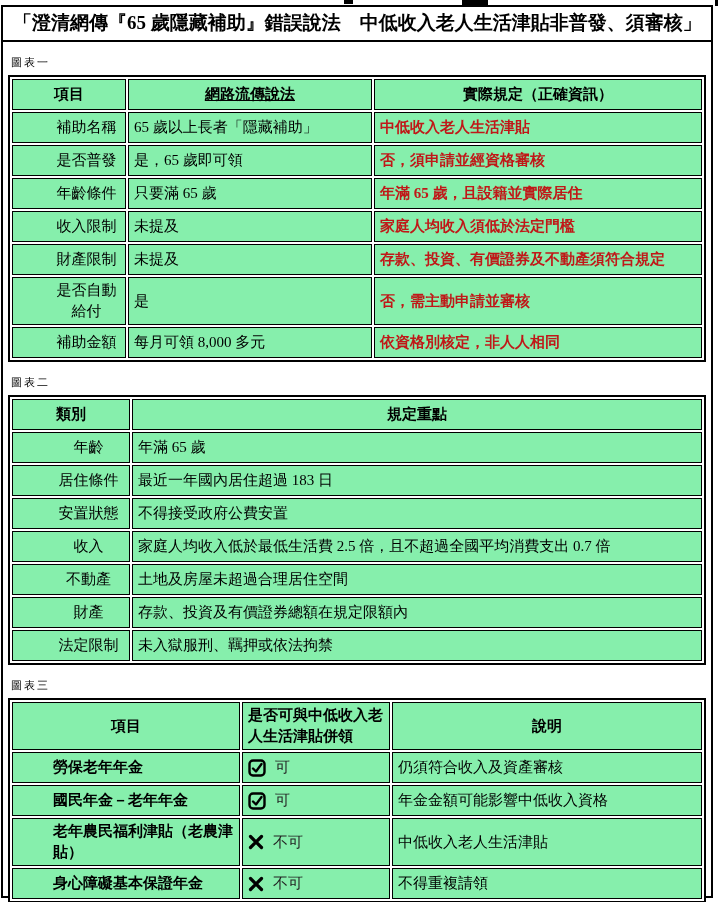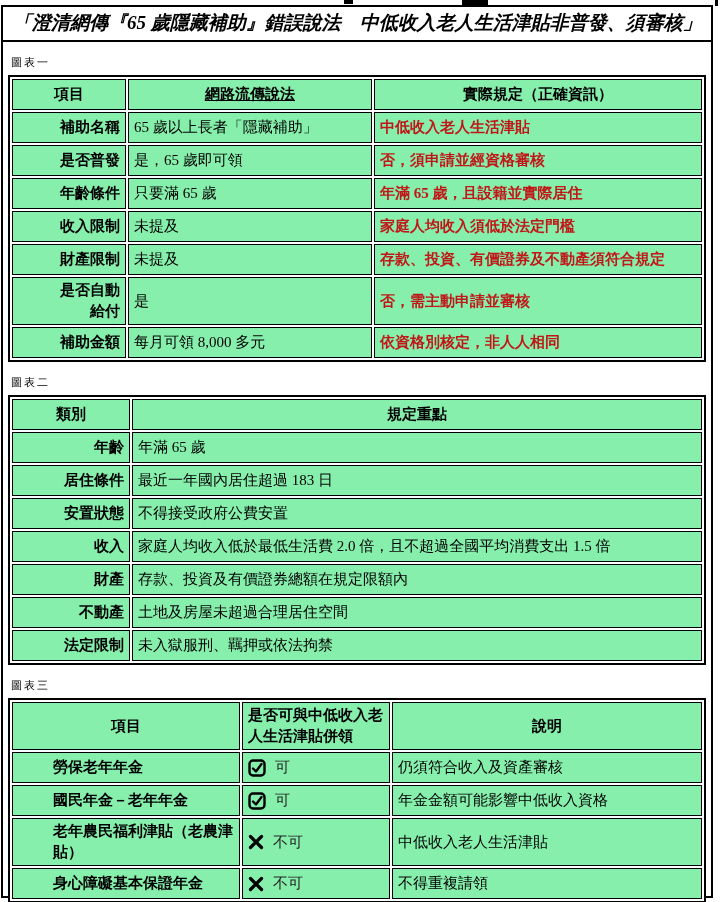--- a/index.html
+++ b/index.html
@@ -19,21 +19,20 @@
     border:2px solid #000;box-sizing:border-box;background:#fff;
   }
   .title-bar{
     border-bottom:2px solid #000;
     padding:4px 10px 5px;
     text-align:right;
     font-weight:bold;
     font-size:19px;
     line-height:24px;
     white-space:nowrap;
-    font-style:italic;
   }
   .content{padding:0 5px;}
   .fig-label{
     font-size:11px;
     margin:13px 0 5px 3px;
     letter-spacing:2px;
     font-family:Liberation Serif, serif;
   }
   table{
     width:100%;
@@ -47,21 +46,21 @@
     border:1.5px solid #000;
     padding:2px 5px;
     font-size:15px;
     line-height:21px;
     vertical-align:middle;
     overflow:hidden;
     background:#86efac;
   }
   th{font-weight:bold;text-align:center;height:25px;}
   td{height:25px;}
-  td.item{font-weight:bold;text-align:right;padding-left:40px;}
+  td.item{font-weight:normal;text-align:center;padding-left:40px;}
   td.item-left{font-weight:bold;text-align:left;padding-left:40px;}
   td.red{color:#c01818;font-weight:bold;}
   th.left{text-align:left;}
   
   .t1 .col-a{width:102px;} .t1 .col-b{width:232px;text-decoration:underline;}
   .t2 .col-a{width:106px;}
   .t3 .col-a{width:216px;} .t3 .col-b{width:136px;}
   
   .elig{display:flex;align-items:center;gap:9px;}
   .elig .mark{flex:0 0 auto;display:inline-flex;align-items:center;}
@@ -139,29 +138,29 @@
       <tr>
         <td class="item">居住條件</td>
         <td>最近一年國內居住超過 183 日</td>
       </tr>
       <tr>
         <td class="item">安置狀態</td>
         <td>不得接受政府公費安置</td>
       </tr>
       <tr>
         <td class="item">收入</td>
-        <td>家庭人均收入低於最低生活費 2.0 倍，且不超過全國平均消費支出 1.5 倍</td>
+        <td>家庭人均收入低於最低生活費 2.5 倍，且不超過全國平均消費支出 0.7 倍</td>
+      </tr>
+      <tr>
+        <td class="item">不動產</td>
+        <td>土地及房屋未超過合理居住空間</td>
       </tr>
       <tr>
         <td class="item">財產</td>
         <td>存款、投資及有價證券總額在規定限額內</td>
-      </tr>
-      <tr>
-        <td class="item">不動產</td>
-        <td>土地及房屋未超過合理居住空間</td>
       </tr>
       <tr>
         <td class="item">法定限制</td>
         <td>未入獄服刑、羈押或依法拘禁</td>
       </tr>
     </tbody>
       </table>
 
     <div class="fig-label">圖表三</div>
     <table class="t3">

